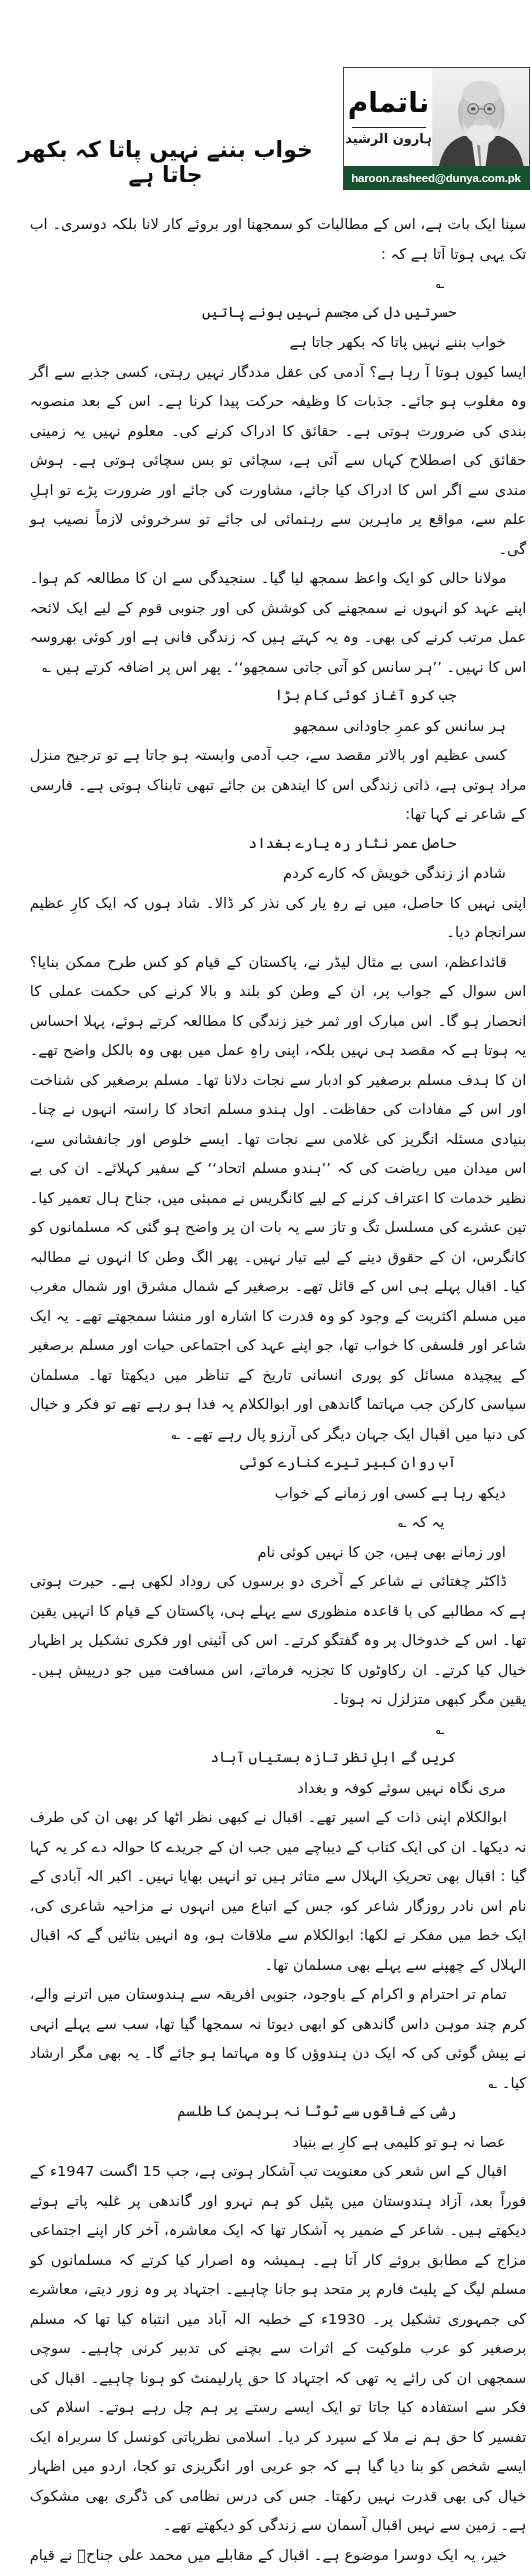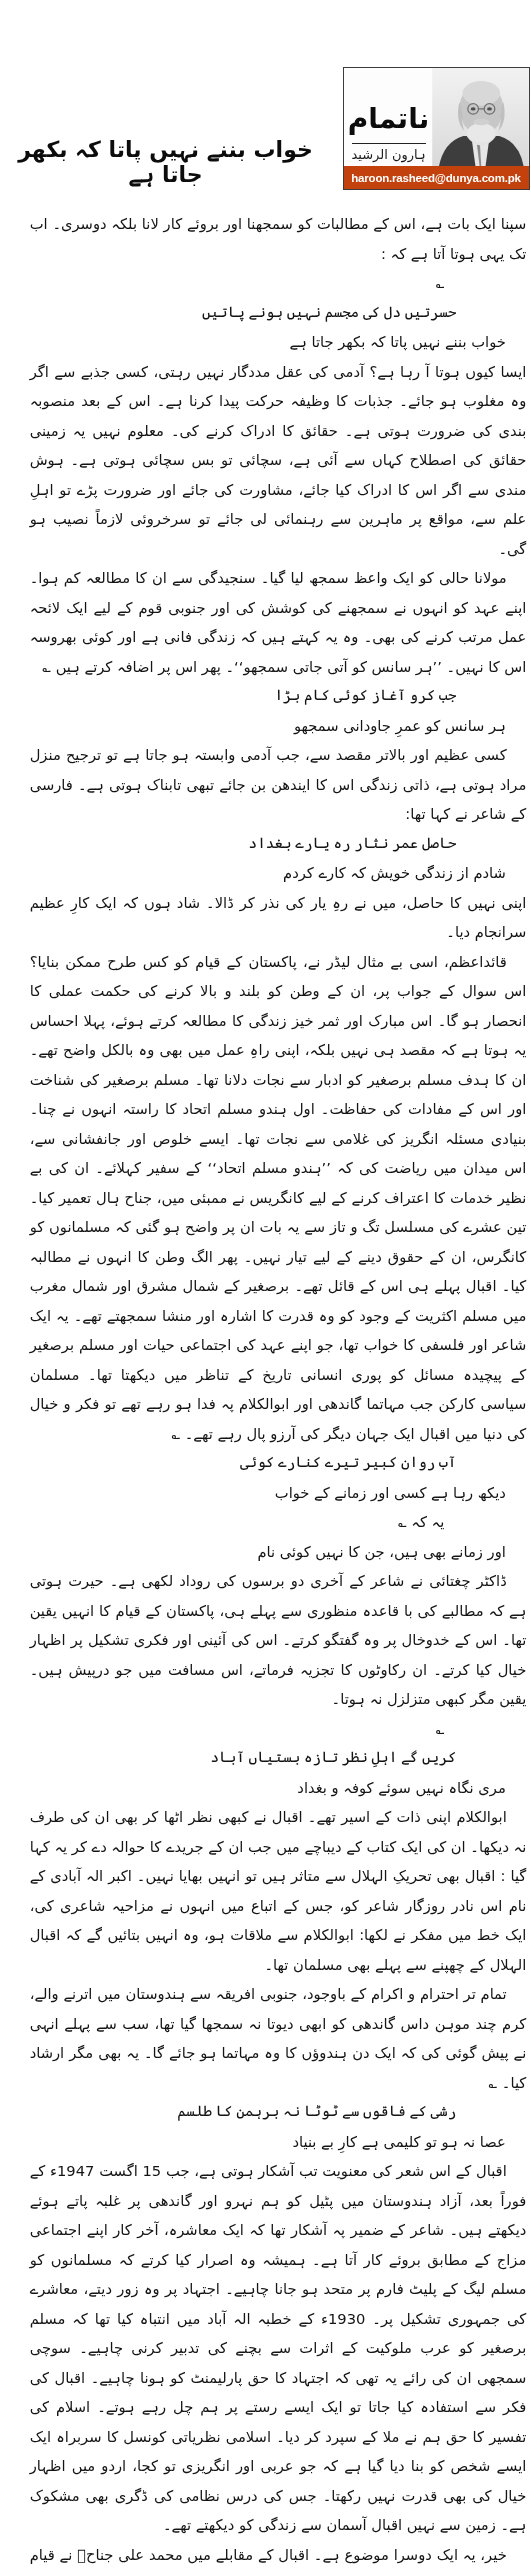--- a/index.html
+++ b/index.html
@@ -10,23 +10,23 @@
     font-family:"DejaVu Sans", sans-serif;
   }
   
   .header { position:relative; height:206px; }
   .header-box {
     position:absolute; top:67px; right:2.5px; width:187px; height:123px;
     border:0.8px solid #3c3c3c; background:#fdfdfd;
   }
   .photo { position:absolute; top:0; right:0; width:97px; height:99px; overflow:hidden; }
   .logo-area { position:absolute; top:0; left:0; width:90px; height:99px; direction:rtl; text-align:center; }
-  .logo { font-size:28px; font-weight:bold; margin-top:34px; letter-spacing:-0.8px; color:#0c0c0c; }
+  .logo { font-size:28px; font-weight:bold; margin-top:18px; letter-spacing:-0.8px; color:#0c0c0c; }
   .sig-line { border-top:1.6px solid #222; width:74px; margin:8.2px auto 3.3px auto; }
-  .signature { font-size:13px; font-weight:normal; color:#1a1a1a; }
+  .signature { font-size:13px; font-weight:bold; color:#1a1a1a; }
   .email-bar {
     position:absolute; left:0; right:0; bottom:0; height:23px;
     display:flex; align-items:center; justify-content:center;
     font-family:"Liberation Sans", sans-serif; font-weight:bold; font-size:11.5px; letter-spacing:-0.2px;
   }
   
   .title {
     position:absolute; top:137px; left:0; width:331px;
     direction:rtl; text-align:center; font-size:22px; font-weight:bold; color:#0c0c0c;
   }
@@ -76,21 +76,21 @@
           <circle cx="50" cy="50" r="6.5" fill="none" stroke="#6f6f6f" stroke-width="1.5"></circle>
           <circle cx="70" cy="50" r="6.5" fill="none" stroke="#6f6f6f" stroke-width="1.5"></circle>
           <line x1="56.5" y1="50" x2="63.5" y2="50" stroke="#6f6f6f" stroke-width="1.5"></line>
         </svg>
       </div>
       <div class="logo-area">
         <div class="logo">ناتمام</div>
         <div class="sig-line"></div>
         <div class="signature">ہارون الرشید</div>
       </div>
-      <div class="email-bar" id="email-bar" style="background: #c2410c; color: rgb(255, 255, 255);">
+      <div class="email-bar" id="email-bar" style="background: #14532d; color: rgb(255, 255, 255);">
         <span>haroon.rasheed@dunya.com.pk</span>
       </div>
     </div>
   </div>
 
   <div class="article" id="article-body">
       <div class="para">سپنا ایک بات ہے، اس کے مطالبات کو سمجھنا اور بروئے کار لانا بلکہ دوسری۔ اب تک یہی ہوتا آتا ہے کہ :</div>
       <div class="marker">؎</div>
       <div class="verse a">حسرتیں دل کی مجسم نہیں ہونے پاتیں</div>
       <div class="verse b">خواب بننے نہیں پاتا کہ بکھر جاتا ہے</div>

